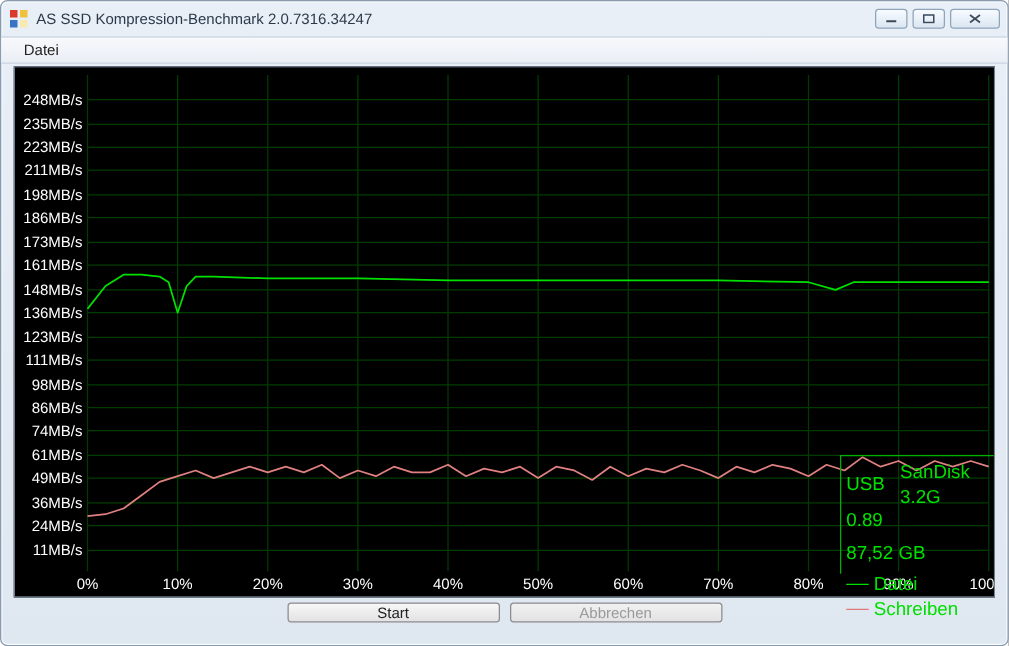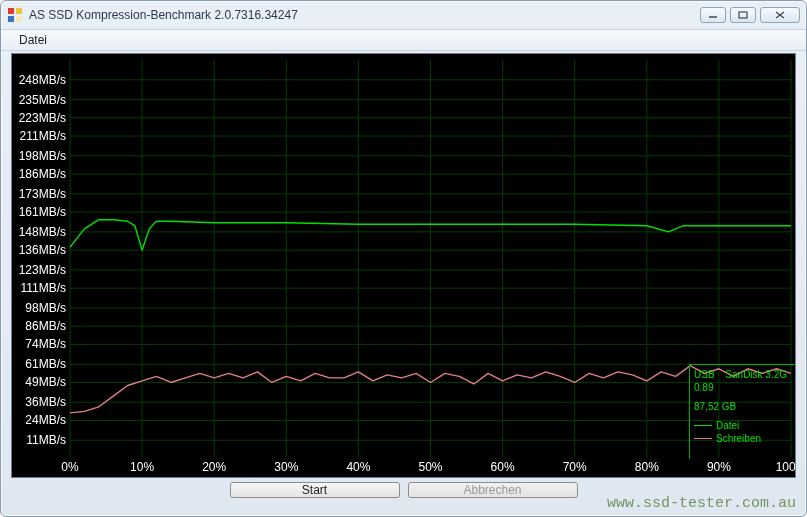--- a/index.html
+++ b/index.html
@@ -105,28 +105,28 @@
     bottom: 4px;
     font-family: "Courier New", monospace;
     font-size: 15px;
     color: #6b8c54;
     opacity: 0.9;
     pointer-events: none;
   }
   .info-box {
     position: absolute;
     right: 0;
-    width: 106px;
+    width: 123px;
     top: 310px;
     bottom: 18px;
     border-left: 1px solid #00b000;
     border-top: 1px solid #00b000;
     padding: 3px 4px;
     color: #00e000;
-    font-size: 10px;
+    font-size: 15px;
     line-height: 1.3;
     font-family: Tahoma, sans-serif;
   }
   .info-box .row { display: flex; align-items: center; gap: 4px; }
   .legend-line { width: 18px; height: 0; border-top: 1px solid; }
   .legend-read { border-color: #00e000; }
   .legend-write { border-color: #e07878; }
   svg text { font-family: Tahoma, sans-serif; }
 </style>
 </head>
@@ -256,14 +256,13 @@
           <span>Schreiben</span>
         </div>
     </div>
   </div>
 
   <div class="button-row">
     <div class="btn">Start</div>
     <div class="btn disabled">Abbrechen</div>
   </div>
 
-  <div class="watermark">www.ssd-tester.com.au</div>
 </div>
 
 </body></html>

